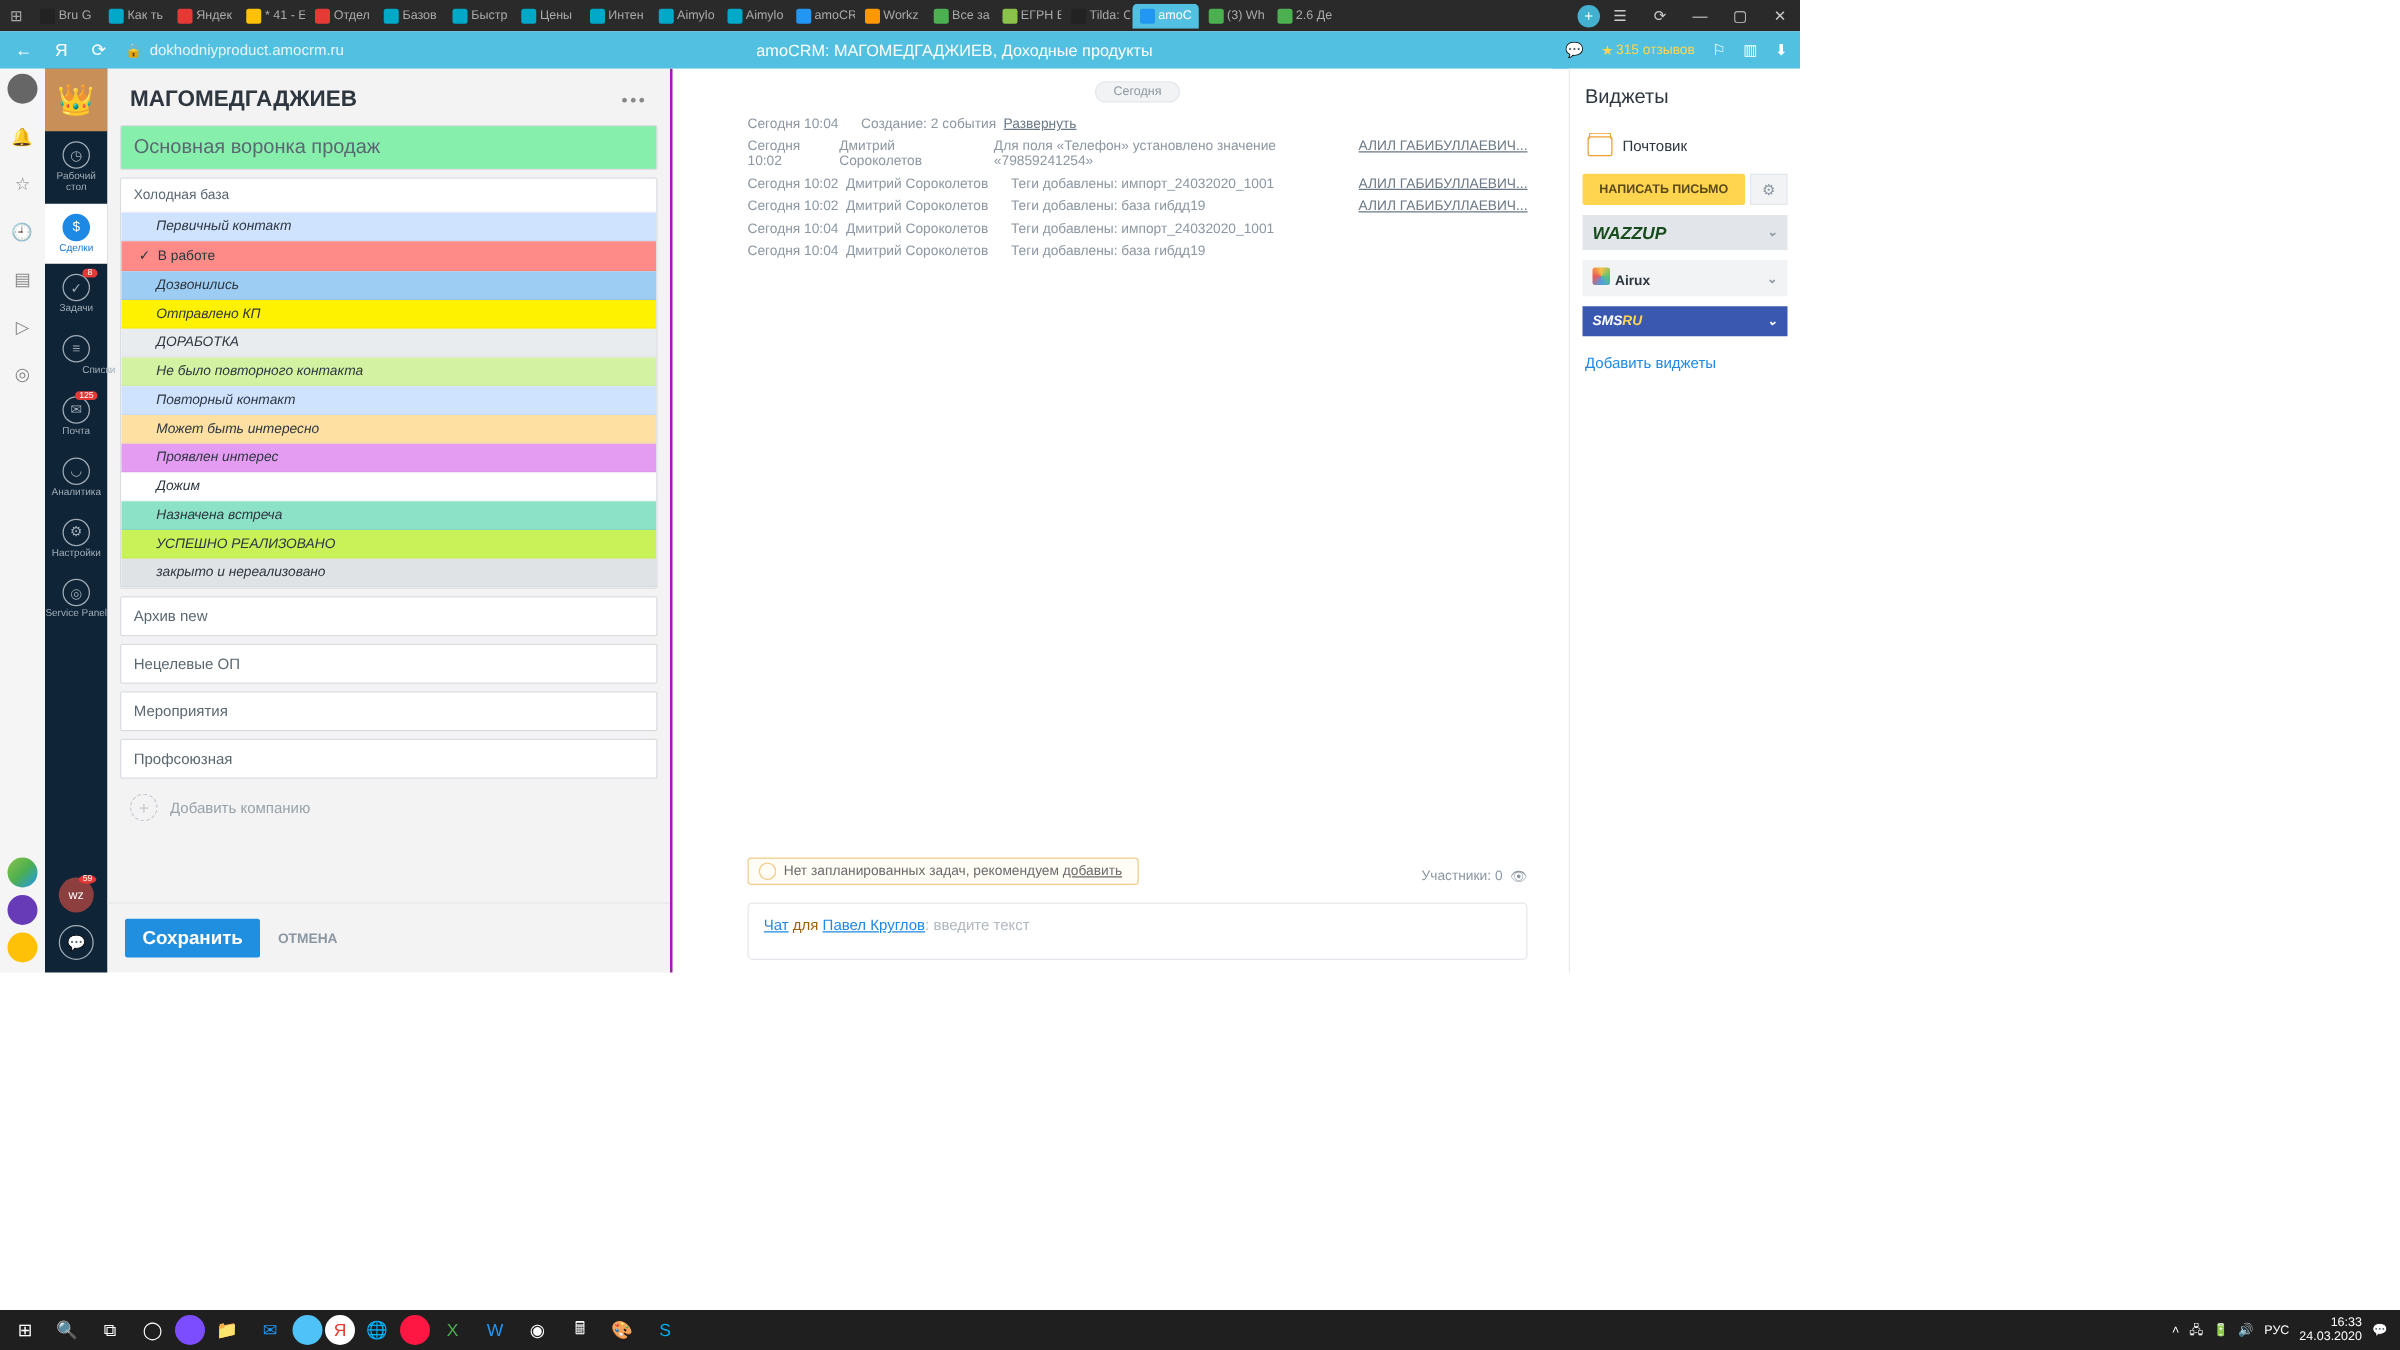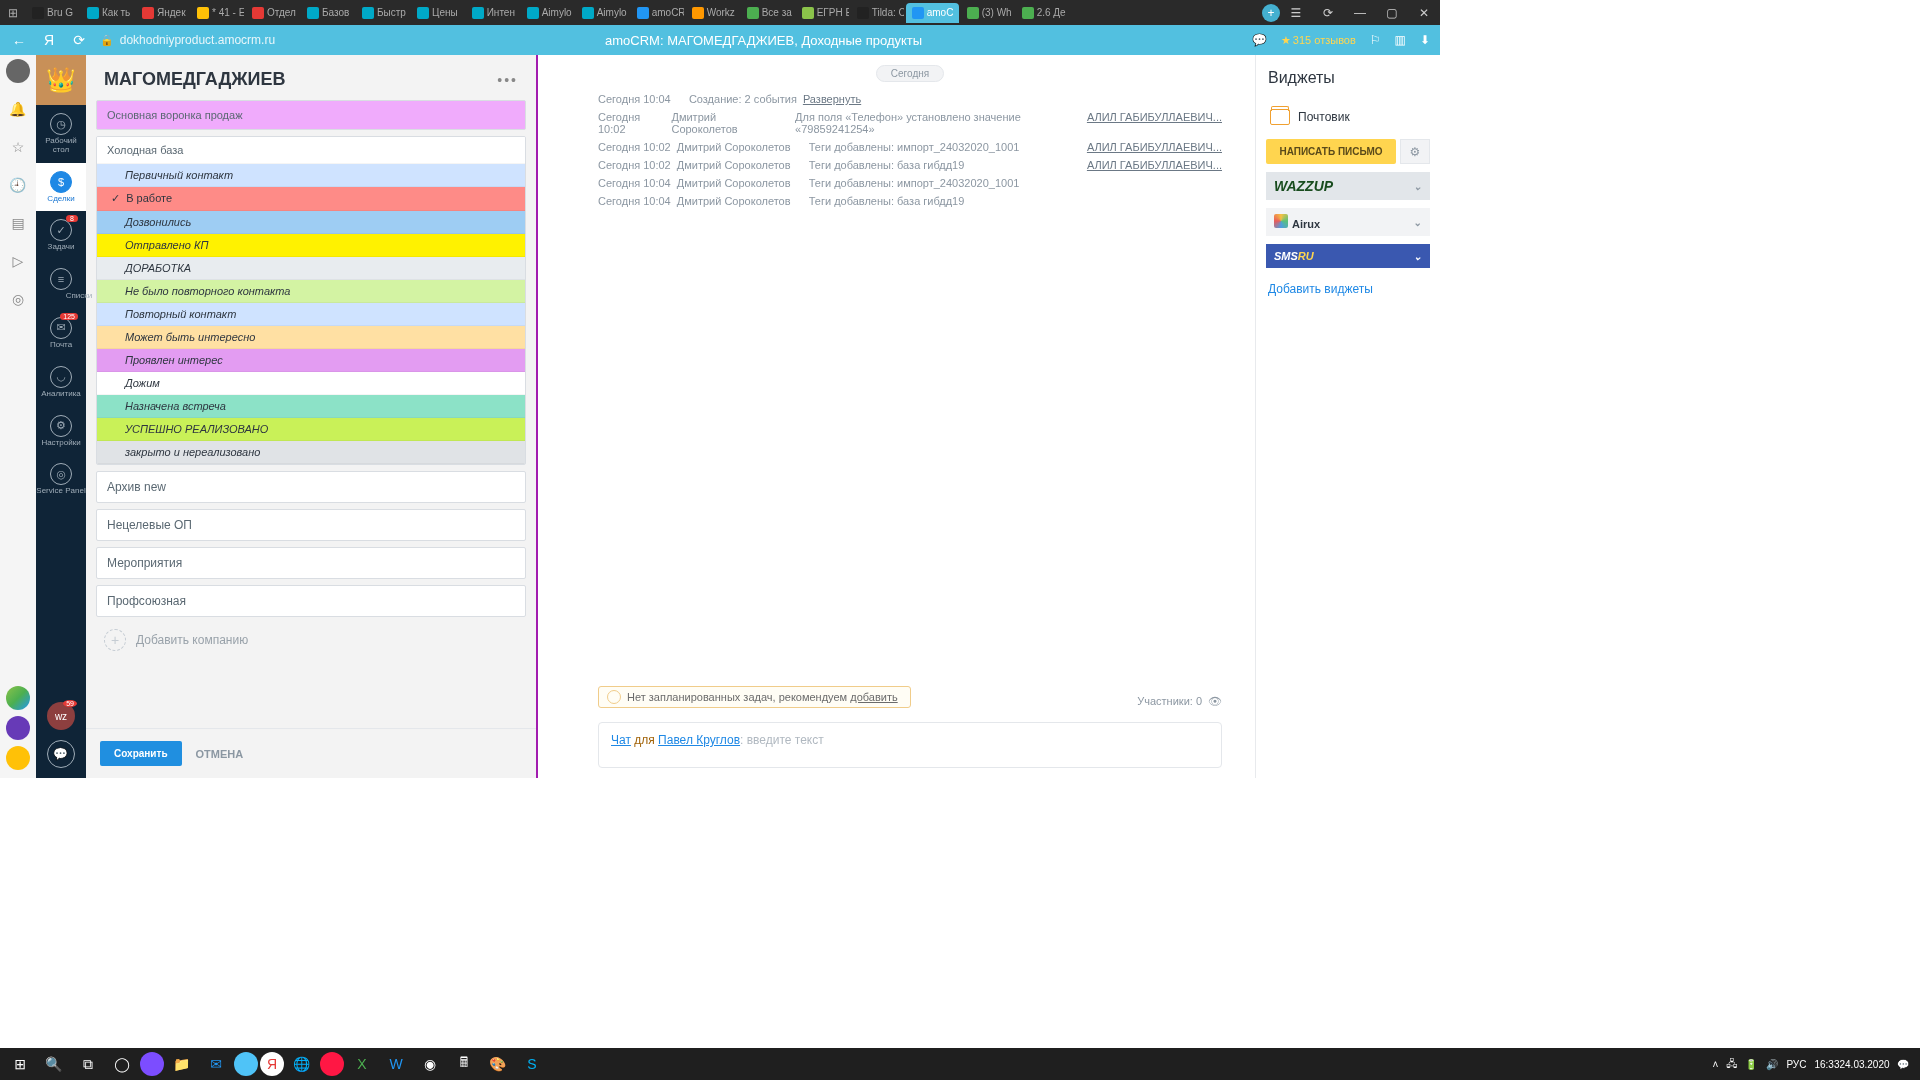--- a/index.html
+++ b/index.html
@@ -52,31 +52,31 @@
 .amo-bottom { margin-top: auto; padding: 10px 0; display: flex; flex-direction: column; gap: 10px; }
 .amo-bottom .wz { width: 28px; height: 28px; border-radius: 50%; background: #8d3f3f; color: #fff; display: flex; align-items: center; justify-content: center; font-size: 10px; position: relative; }
 .amo-bottom .wz .b { position: absolute; top: -2px; right: -2px; background: #e53935; color: #fff; border-radius: 50%; font-size: 7px; padding: 0 3px; }
 .amo-bottom .chat { width: 28px; height: 28px; border-radius: 50%; border: 1.5px solid #a0adb8; display: flex; align-items: center; justify-content: center; font-size: 12px; }
 
 
 .left-panel { width: 450px; background: #f3f3f3; display: flex; flex-direction: column; padding: 0; }
 .deal-header { display: flex; align-items: center; justify-content: space-between; padding: 14px 18px 10px; }
 .deal-title { font-size: 18px; font-weight: bold; color: #2e3640; }
 .deal-menu { color: #888; font-size: 14px; letter-spacing: 2px; }
-.pipeline-box { margin: 0 10px 6px; background: #f0abfc; border: 1px solid #d9dde2; border-radius: 2px; padding: 8px 10px; color: #5a6872; font-size: 11px; }
+.pipeline-box { margin: 0 10px 6px; background: #86efac; border: 1px solid #d9dde2; border-radius: 2px; padding: 8px 10px; color: #5a6872; font-size: 16px; }
 .stage-list { margin: 0 10px; background: #fff; border: 1px solid #d9dde2; border-radius: 2px; overflow: hidden; }
 .stage { padding: 5px 14px; font-size: 11px; color: #2e3640; border-bottom: 1px solid rgba(0,0,0,0.04); white-space: nowrap; overflow: hidden; text-overflow: ellipsis; }
 .stage.stage-head { background: #fff; color: #5a6872; padding: 7px 10px; }
 .stage.sel::before { content: "✓"; margin-right: 6px; color: #2e3640; }
 .stage:not(.sel):not(.stage-head) { padding-left: 28px; font-style: italic; }
 .addl-box { margin: 6px 10px 0; background: #fff; border: 1px solid #d9dde2; border-radius: 2px; padding: 8px 10px; color: #5a6872; font-size: 12px; }
 .add-company { display: flex; align-items: center; gap: 10px; padding: 12px 18px; color: #99a2aa; font-size: 12px; }
 .add-company .plus { width: 22px; height: 22px; border: 1px dashed #c5ccd3; border-radius: 50%; display: flex; align-items: center; justify-content: center; font-size: 14px; color: #c5ccd3; }
 .panel-footer { margin-top: auto; padding: 12px 14px; display: flex; gap: 14px; align-items: center; border-top: 1px solid #e4e7eb; }
-.btn-save { background: #208fe0; color: #fff; padding: 7px 14px; border: none; border-radius: 2px; font-size: 10px; font-weight: bold; }
+.btn-save { background: #208fe0; color: #fff; padding: 7px 14px; border: none; border-radius: 2px; font-size: 15px; font-weight: bold; }
 .btn-cancel { background: transparent; color: #8b97a2; border: none; font-size: 11px; font-weight: bold; }
 
 
 .center { flex: 1; background: #fff; display: flex; flex-direction: column; padding: 10px 20px 10px 60px; border-left: 2px solid #a21caf; }
 .day-chip { align-self: center; background: #f2f3f5; color: #8c97a2; padding: 2px 14px; border-radius: 10px; font-size: 10px; margin-bottom: 8px; border: 1px solid #e4e7eb; }
 .feed-row { display: flex; align-items: baseline; gap: 6px; font-size: 11px; color: #8c97a2; padding: 3px 0; }
 .feed-row .ts { color: #8c97a2; }
 .feed-row .user { color: #8c97a2; }
 .feed-row .msg { color: #8c97a2; }
 .feed-row .link { color: #6b7885; text-decoration: underline; }
@@ -108,21 +108,21 @@
 .wb-sms .ru { color: #ffd54f; }
 .widget-bar .chev { color: #8c97a2; font-size: 10px; }
 .wb-sms .chev { color: #fff; }
 .add-widgets { color: #1e88e5; font-size: 12px; padding: 6px 2px; }
 
 
 .taskbar { position: fixed; bottom: 0; left: 0; right: 0; height: 32px; background: #1f1f1f; display: flex; align-items: center; padding: 0 4px; gap: 2px; }
 .tb-icon { width: 32px; height: 28px; display: flex; align-items: center; justify-content: center; font-size: 14px; color: #fff; }
 .tb-spacer { flex: 1; }
 .tb-tray { display: flex; align-items: center; gap: 8px; color: #fff; font-size: 10px; padding-right: 6px; }
-.tb-tray .dt { display: flex; flex-direction: row; align-items: flex-end; line-height: 1.1; }
+.tb-tray .dt { display: flex; flex-direction: column; align-items: flex-end; line-height: 1.1; }
 </style>
 </head>
 <body>
 
 <div class="browser-chrome">
   <span class="tab-btn">⊞</span>
   <div id="tabs-holder" style="display:flex;gap:2px;overflow:hidden;flex:1;">
       <div class="browser-tab">
         <span class="tab-icon dark"></span>
         <span>Bru G</span>

